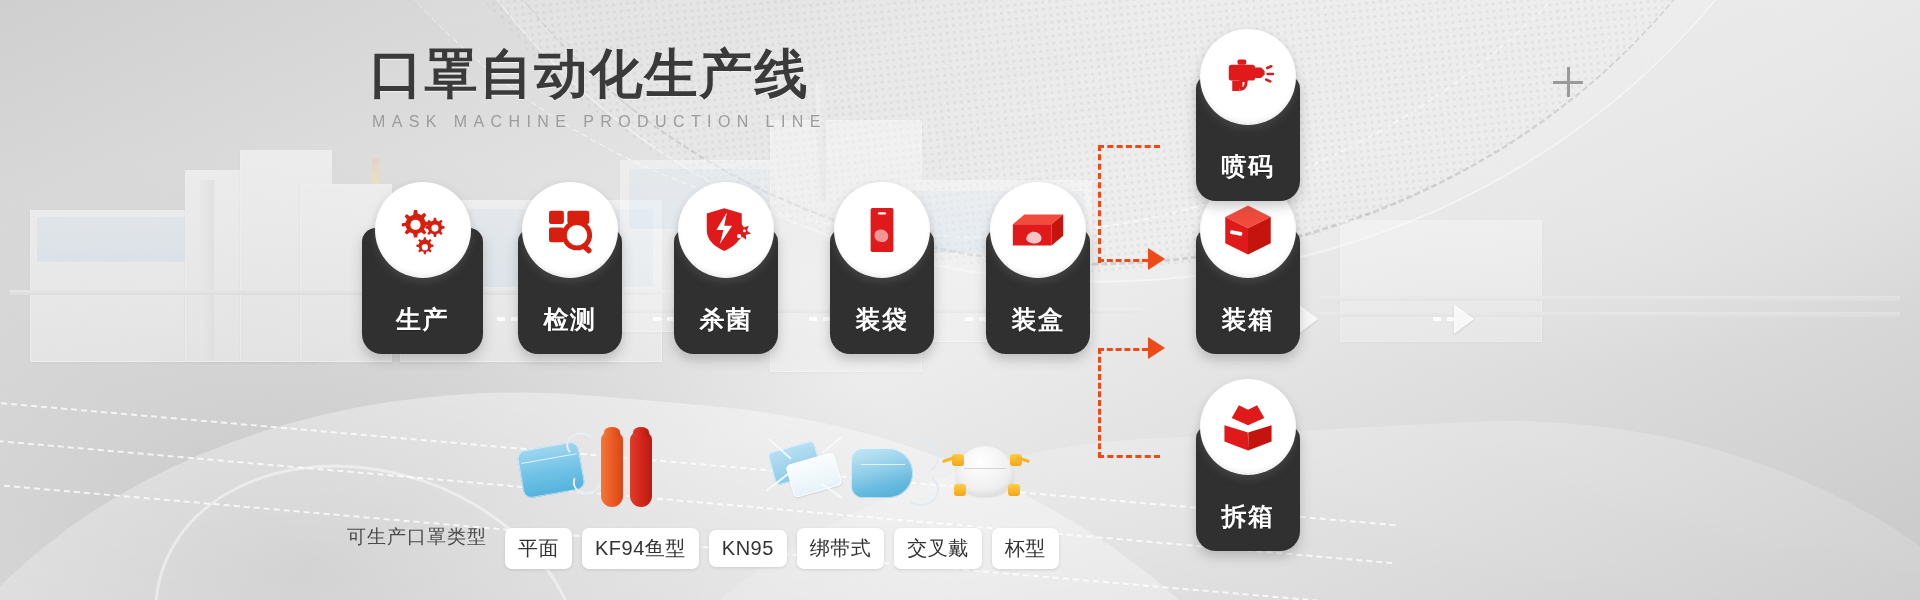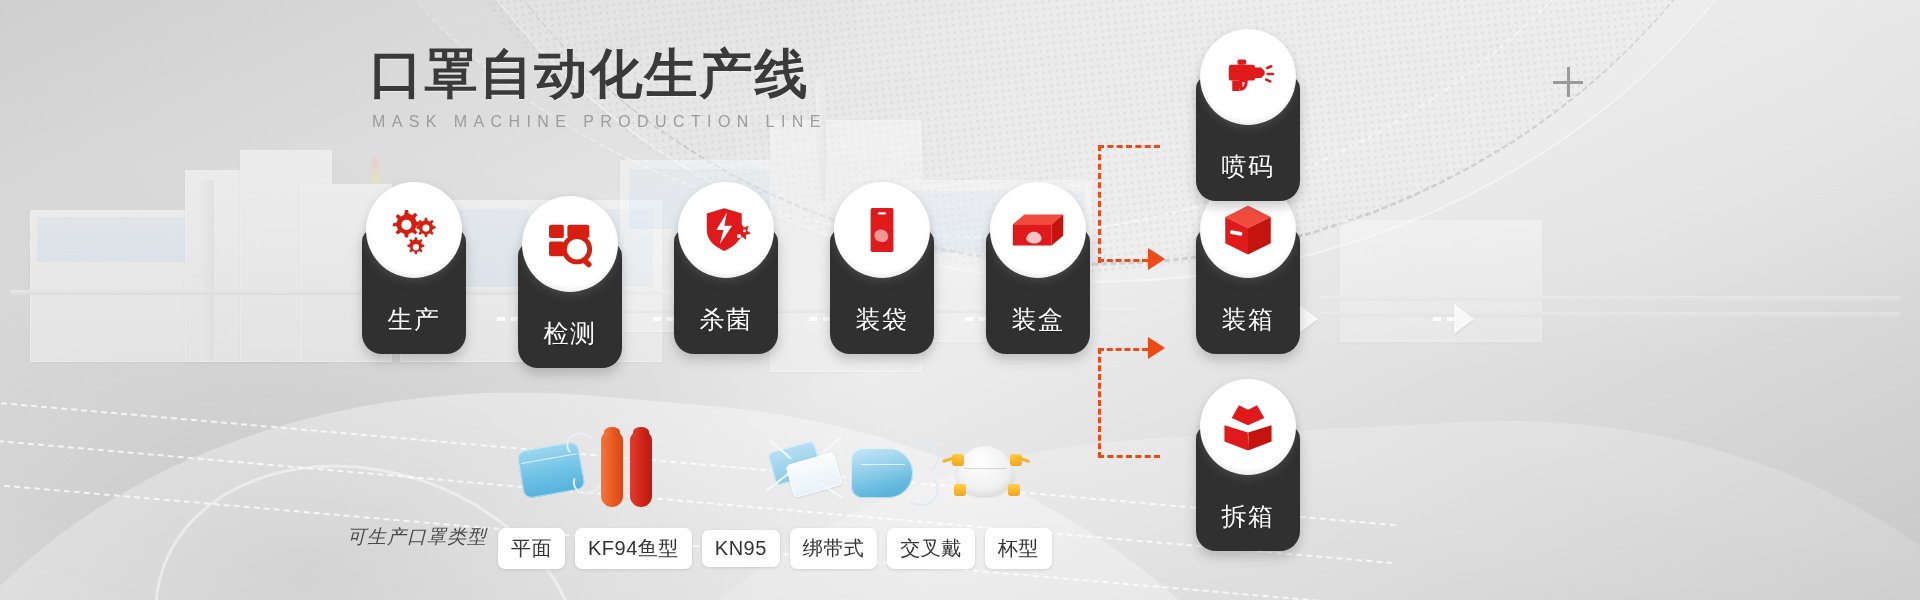--- a/index.html
+++ b/index.html
@@ -98,21 +98,21 @@
   }
 
   
   .node{
     position:absolute;width:104px;height:126px;
     background:#303030;border-radius:14px 14px 20px 20px;
     box-shadow:0 6px 12px rgba(90,90,90,.30);
   }
   .node .label{
     position:absolute;left:0;right:0;bottom:18px;text-align:center;
-    color:#fff;font-size:25px;letter-spacing:1.5px;font-weight:400;
+    color:#fff;font-size:25px;letter-spacing:1.5px;font-weight:700;
     text-shadow:0 1px 1px rgba(0,0,0,.35);
   }
   .node .circle{
     position:absolute;left:50%;top:-46px;transform:translateX(-50%);
     width:96px;height:96px;border-radius:50%;
     background:radial-gradient(circle at 50% 36%,#ffffff 68%,#f3f3f3 86%,#e3e3e3 100%);
     box-shadow:0 4px 9px rgba(110,110,110,.35), inset 0 -2px 4px rgba(0,0,0,.05);
     display:flex;align-items:center;justify-content:center;
   }
   .node .circle svg{display:block}
@@ -199,21 +199,21 @@
   .m-cup .clip.c1{left:8px;top:14px}
   .m-cup .clip.c2{left:66px;top:14px}
   .m-cup .clip.c3{left:10px;top:44px}
   .m-cup .clip.c4{left:64px;top:44px}
   .m-cup .strap{position:absolute;height:3px;border-radius:2px;background:#f3b62a;}
   .m-cup .strap.s1{left:-2px;top:18px;width:14px;transform:rotate(-18deg)}
   .m-cup .strap.s2{left:72px;top:18px;width:14px;transform:rotate(18deg)}
 
   
   .tagrow{position:absolute;left:347px;top:504px;display:flex;align-items:center;gap:10px;}
-  .tagrow .caption{font-size:19px;color:#4a4a4a;letter-spacing:1px;margin-right:1px;white-space:nowrap;font-style:italic;}
+  .tagrow .caption{font-size:19px;color:#4a4a4a;letter-spacing:1px;margin-right:8px;white-space:nowrap;}
   .tag{
     background:#fff;border-radius:7px;padding:7px 13px;
     font-size:20px;color:#333;white-space:nowrap;letter-spacing:.5px;
     box-shadow:0 1px 3px rgba(140,140,140,.30);
     margin-top:24px;
   }
 </style>
 </head>
 <body>
 
@@ -291,35 +291,35 @@
   <div class="rline h" style="left:1098px;top:348px;width:50px;"></div>
   <div class="rarrow" style="left:1148px;top:337px;"></div>
 
   <div class="rline v" style="left:1098px;top:145px;height:118px;"></div>
   <div class="rline v" style="left:1098px;top:348px;height:110px;"></div>
 
   <div class="rline h" style="left:1098px;top:145px;width:62px;"></div>
 
   <div class="rline h" style="left:1098px;top:455px;width:62px;"></div>
 
-  <div class="node" style="left:362px;top:228px;">
+  <div class="node" style="left:362px;top:228px;padding-left:17px;">
     <div class="circle">
       <svg width="58" height="58" viewBox="0 0 64 64" fill="#d81f0f">
         <path d="M22 10l3.4.0.9 4.2a13 13 0 0 1 3.6 1.5l3.4-2.6 2.4 2.4-2.6 3.4a13 13 0 0 1 1.5 3.6l4.2.9v3.4l-4.2.9a13 13 0 0 1-1.5 3.6l2.6 3.4-2.4 2.4-3.4-2.6a13 13 0 0 1-3.6 1.5l-.9 4.2H22l-.9-4.2a13 13 0 0 1-3.6-1.5l-3.4 2.6-2.4-2.4 2.6-3.4a13 13 0 0 1-1.5-3.6L8.6 28.1v-3.4l4.2-.9a13 13 0 0 1 1.5-3.6l-2.6-3.4 2.4-2.4 3.4 2.6a13 13 0 0 1 3.6-1.5z"></path>
         <circle cx="23.7" cy="26.4" r="5.6" fill="#fff"></circle>
         <path d="M44 18.5l2.4 0 .6 2.9a9 9 0 0 1 2.5 1.1l2.4-1.8 1.7 1.7-1.8 2.4a9 9 0 0 1 1.1 2.5l2.9.6v2.4l-2.9.6a9 9 0 0 1-1.1 2.5l1.8 2.4-1.7 1.7-2.4-1.8a9 9 0 0 1-2.5 1.1l-.6 2.9H44l-.6-2.9a9 9 0 0 1-2.5-1.1l-2.4 1.8-1.7-1.7 1.8-2.4a9 9 0 0 1-1.1-2.5l-2.9-.6v-2.4l2.9-.6a9 9 0 0 1 1.1-2.5l-1.8-2.4 1.7-1.7 2.4 1.8a9 9 0 0 1 2.5-1.1z"></path>
         <circle cx="45.2" cy="29.9" r="3.9" fill="#fff"></circle>
         <path d="M33 40l2.1 0 .5 2.6a8 8 0 0 1 2.2 1l2.1-1.6 1.5 1.5-1.6 2.1a8 8 0 0 1 1 2.2l2.6.5v2.1l-2.6.5a8 8 0 0 1-1 2.2l1.6 2.1-1.5 1.5-2.1-1.6a8 8 0 0 1-2.2 1l-.5 2.6H33l-.5-2.6a8 8 0 0 1-2.2-1l-2.1 1.6-1.5-1.5 1.6-2.1a8 8 0 0 1-1-2.2l-2.6-.5v-2.1l2.6-.5a8 8 0 0 1 1-2.2l-1.6-2.1 1.5-1.5 2.1 1.6a8 8 0 0 1 2.2-1z"></path>
         <circle cx="34.1" cy="50.9" r="3.4" fill="#fff"></circle>
       </svg>
     </div>
     <div class="label">生产</div>
   </div>
 
-  <div class="node" style="left:518px;top:242px;">
+  <div class="node" style="left:518px;top:228px;">
     <div class="circle">
       <svg width="56" height="56" viewBox="0 0 64 64" fill="#d81f0f">
         <rect x="8" y="10" width="17" height="15" rx="2.5"></rect>
         <rect x="29" y="10" width="25" height="15" rx="2.5"></rect>
         <rect x="8" y="29" width="17" height="17" rx="2.5"></rect>
         <circle cx="40" cy="38" r="14.5" fill="none" stroke="#d81f0f" stroke-width="5.5"></circle>
         <circle cx="40" cy="38" r="8.5" fill="#fff"></circle>
         <rect x="49" y="47" width="12" height="6.5" rx="3" transform="rotate(42 49 47)"></rect>
       </svg>
     </div>

